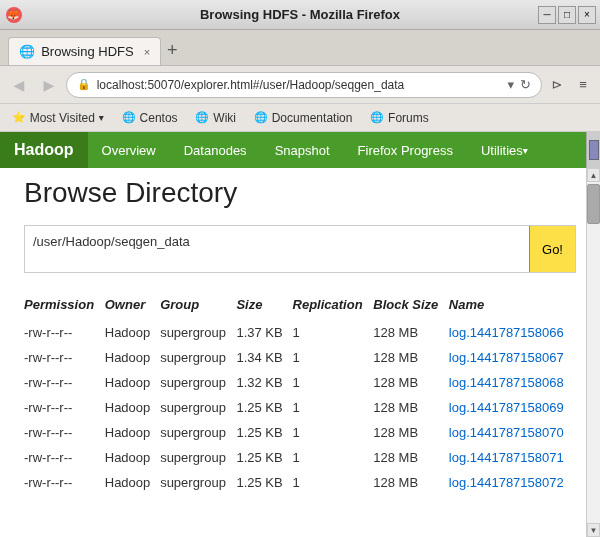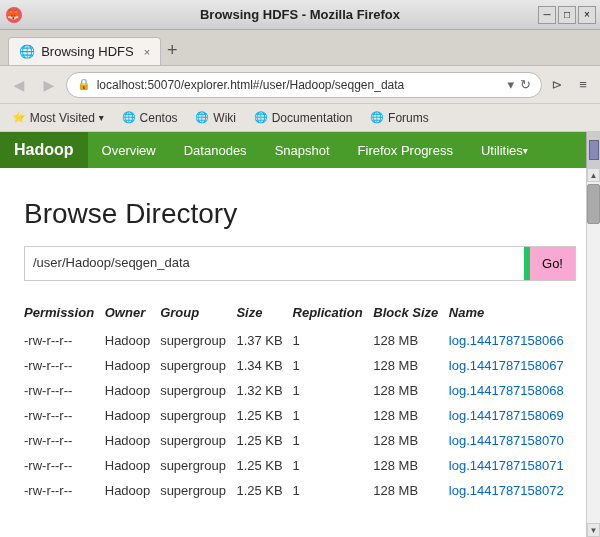--- a/index.html
+++ b/index.html
@@ -230,21 +230,21 @@
       background: #ccc;
       border-left: 1px solid #aaa;
       display: flex;
       flex-direction: column;
       align-items: center;
       justify-content: center;
     }
 
     
     .page-body {
-      padding: 30px 24px;
+      padding: 9px 24px;
       overflow-y: auto;
       height: calc(100% - 36px);
       position: relative;
     }
 
     .browse-title {
       font-size: 28px;
       font-weight: normal;
       color: #222;
       margin-bottom: 16px;
@@ -259,27 +259,27 @@
     .path-input {
       flex: 1;
       height: 30px;
       border: none;
       padding: 0 8px;
       font-size: 13px;
       color: #333;
       outline: none;
     }
     .go-btn {
-      background: #f9a8d4;
+      background: #fde047;
       border: none;
-      border-left: 6px solid #22c55e;
+      border-left: 1px solid #22c55e;
       padding: 0 12px;
       font-size: 13px;
       cursor: pointer;
-      height: 33px;
+      height: 46px;
     }
 
     
     .dir-table {
       width: 100%;
       border-collapse: collapse;
       font-size: 13px;
     }
     .dir-table th {
       text-align: left;

